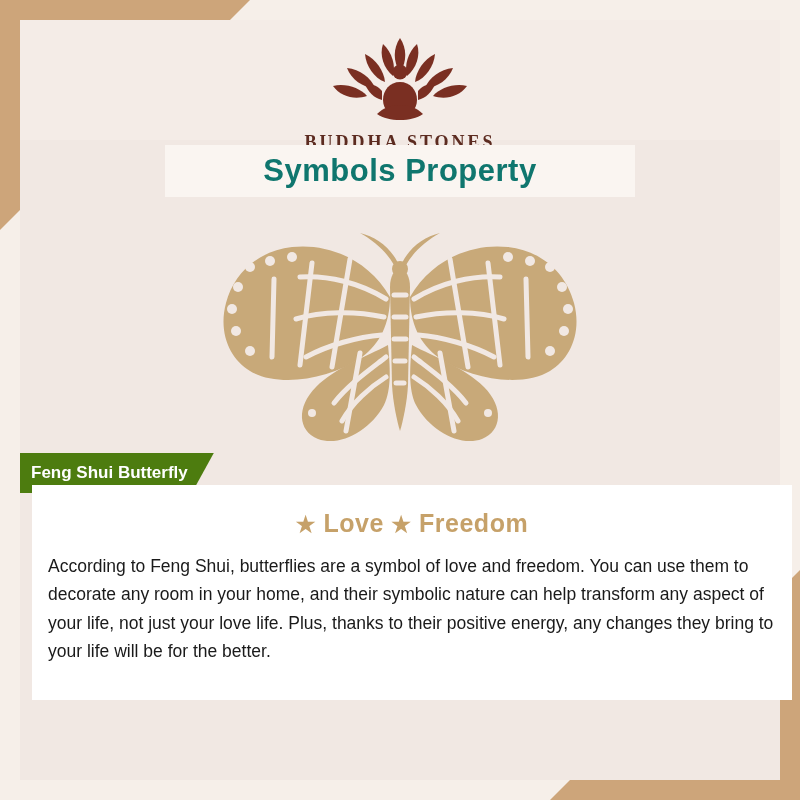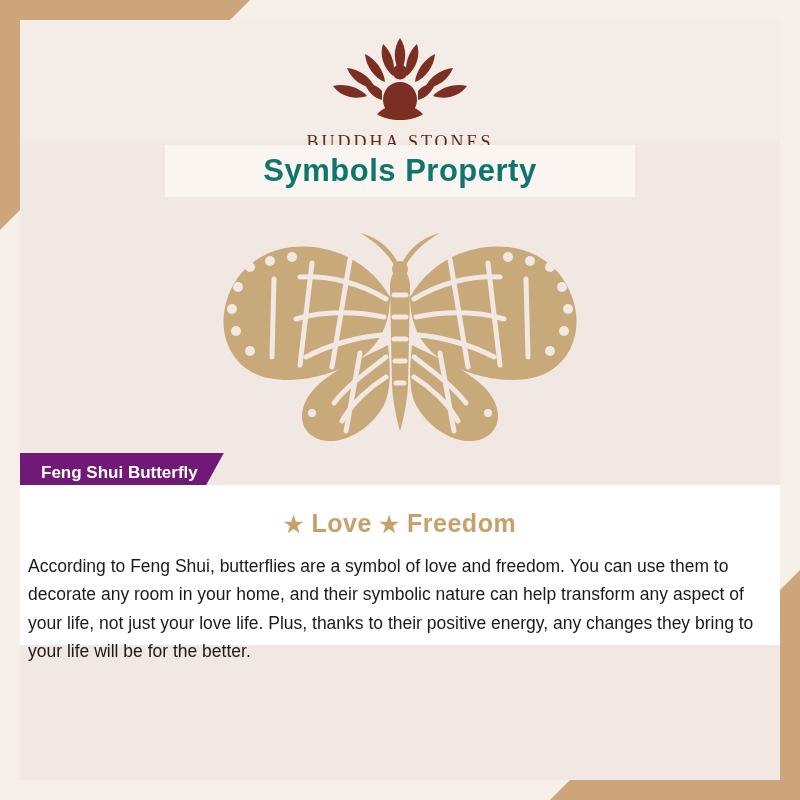--- a/index.html
+++ b/index.html
@@ -76,21 +76,21 @@
     text-align: center;
   }
   .logo-mark {
     display: block;
     margin: 0 auto;
   }
   .logo-text {
     margin-top: 2px;
     font-size: 18px;
     letter-spacing: 3px;
-    font-weight: normal;
+    font-weight: bold;
     color: #5c2b20;
     font-family: "Liberation Serif", serif;
   }
 
   
   .title-bar {
     position: absolute;
     left: 145px;
     top: 125px;
     width: 470px;
@@ -119,59 +119,59 @@
     align-items: center;
     justify-content: center;
   }
 
   
   .ribbon {
     position: absolute;
     left: 0;
     top: 433px;
     height: 40px;
-    background: #701a75;
+    background: #4d7c0f;
     display: flex;
     align-items: center;
-    padding-left: 21px;
+    padding-left: 11px;
     padding-right: 26px;
     clip-path: polygon(0 0, 100% 0, calc(100% - 22px) 100%, 0 100%);
   }
   .ribbon-text {
     font-size: 17px;
     font-weight: bold;
     color: #ffffff;
     white-space: nowrap;
   }
 
   
   .content-panel {
     position: absolute;
-    left: 0;
+    left: 12px;
     top: 465px;
     width: 760px;
-    height: 160px;
+    height: 215px;
     background: #ffffff;
   }
 
   .subtitle {
     margin-top: 24px;
     text-align: center;
     font-size: 25px;
     font-weight: bold;
     color: #c6a169;
     letter-spacing: 0.5px;
   }
   .subtitle .star {
     color: #c6a169;
     font-size: 22px;
   }
 
   .body-text {
-    margin: 14px 8px 0 8px;
+    margin: 14px 8px 0 16px;
     font-size: 17.5px;
     line-height: 1.62;
     color: #1a1a1a;
     text-align: left;
   }
 
   
   .bottom-fill {
     position: absolute;
     left: 0;

